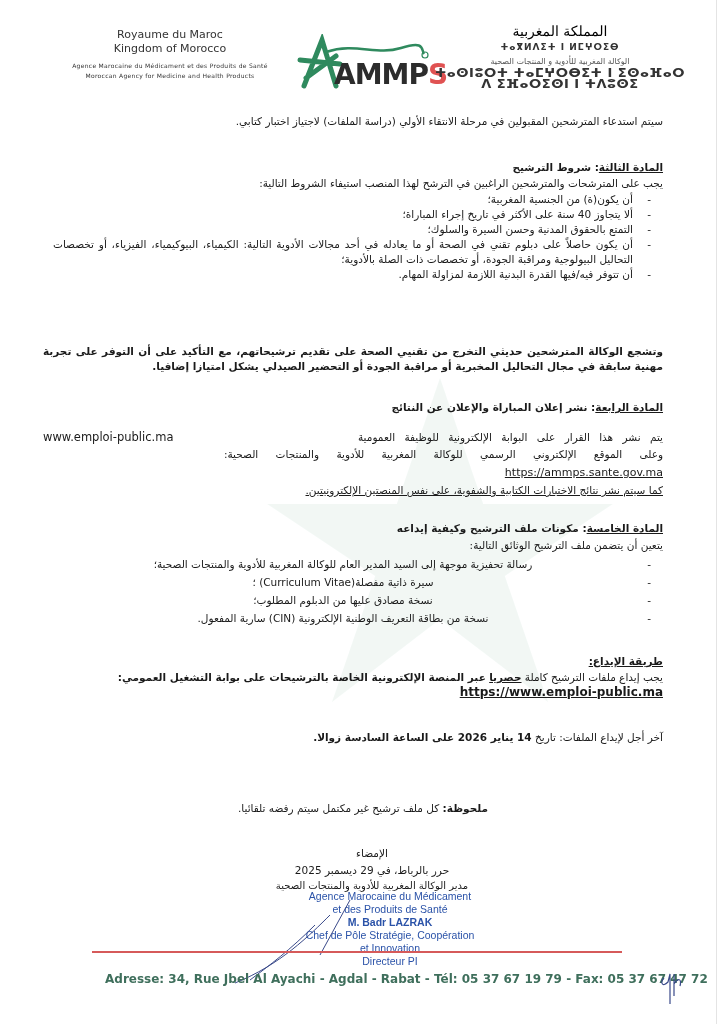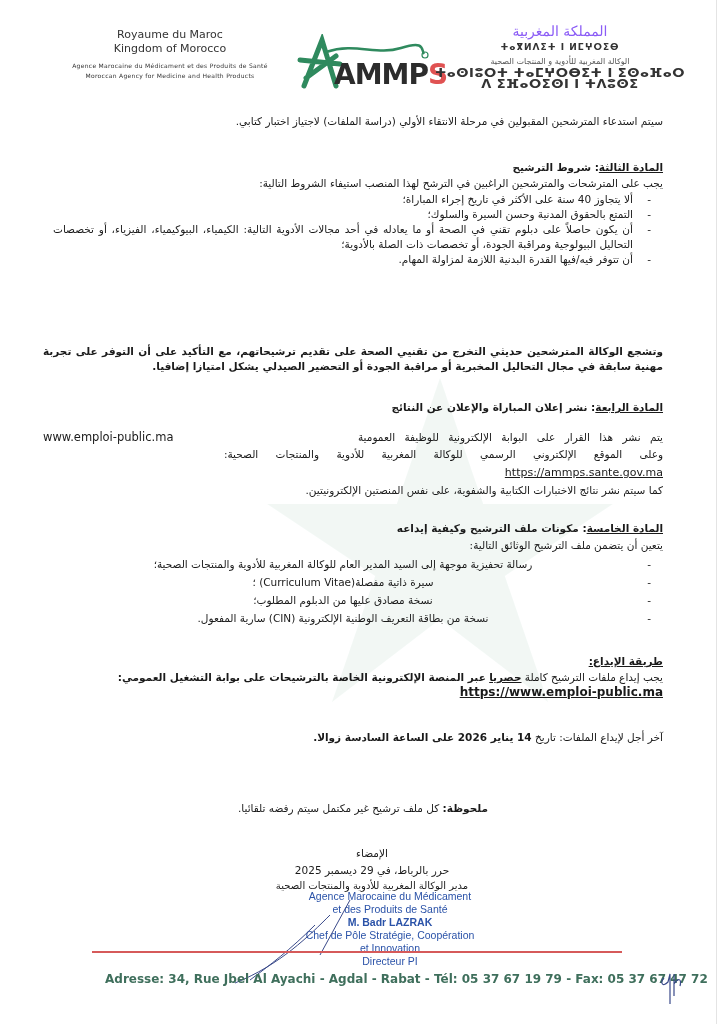--- a/index.html
+++ b/index.html
@@ -10,21 +10,21 @@
   .page-edge { position:absolute; top:0; right:6px; width:1px; height:1024px; background:#e4e4e4; }
   .watermark { position:absolute; left:260px; top:330px; width:360px; height:420px; opacity:0.06; }
   
   .hdr-left { position:absolute; left:40px; top:28px; width:260px; text-align:center; }
   .hdr-left .l1 { font-family:"DejaVu Sans", sans-serif; font-size:11px; color:#333; line-height:14px; }
   .hdr-left .l2 { font-family:"DejaVu Sans", sans-serif; font-size:6px; color:#333; letter-spacing:0.3px; line-height:9px; margin-top:5px; white-space:nowrap; }
   .hdr-logo { position:absolute; left:296px; top:34px; width:140px; height:56px; }
   .logo-text { position:absolute; left:38px; top:24px; font-family:"DejaVu Sans", sans-serif; font-weight:bold; font-size:28px; color:#2c2c2c; letter-spacing:-1px; }
   .logo-text .s { color:#e05252; }
   .hdr-right { position:absolute; left:430px; top:22px; width:260px; text-align:center; direction:rtl; }
-  .hdr-right .ar1 { font-family:"DejaVu Serif", serif; font-size:14px; color:#8b5cf6; line-height:18px; }
+  .hdr-right .ar1 { font-family:"DejaVu Serif", serif; font-size:14px; color:#000000; line-height:18px; }
   .hdr-right .tf1 { font-size:9px; font-weight:bold; color:#333; direction:ltr; line-height:14px; letter-spacing:1px; }
   .hdr-right .ar2 { font-size:8px; color:#555; letter-spacing:2px; line-height:11px; margin-top:2px; }
   .hdr-right .tf2 { font-size:13px; color:#333; direction:ltr; letter-spacing:0.5px; line-height:11px;font-weight:bold; }
 
   .ar { direction:rtl; text-align:right; font-family:"DejaVu Sans", sans-serif; font-size:10.5px; line-height:15px; position:absolute; right:60px; }
   .ar.just { text-align:justify; text-align-last:right; }
   .bold { font-weight:bold; }
   .u { text-decoration:underline; }
   ul.bl { list-style:none; margin:0; padding:0;text-align:center; }
   ul.bl li { position:relative; padding-right:30px; }
@@ -70,39 +70,40 @@
   <div class="tf2">ⵜⴰⵙⵏⵓⵔⵜ ⵜⴰⵎⵖⵔⴱⵉⵜ ⵏ ⵉⵙⴰⴼⴰⵔ ⴷ ⵉⴼⴰⵔⵉⵙⵏ ⵏ ⵜⴷⵓⵙⵉ</div>
 </div>
 
 <div class="ar" style="top:114px; width:600px;">سيتم استدعاء المترشحين المقبولين في مرحلة الانتقاء الأولي (دراسة الملفات) لاجتياز اختبار كتابي.</div>
 
 <div class="ar bold" style="top:160px; width:600px;">
   <span class="u">المادة الثالثة</span><span>: شروط الترشيح</span>
 </div>
 <div class="ar" style="top:176px; width:600px;">يجب على المترشحات والمترشحين الراغبين في الترشح لهذا المنصب استيفاء الشروط التالية:</div>
 <ul class="bl ar just" style="top:192px; width:610px;">
+  <li>أن يكون(ة) من الجنسية المغربية؛</li>
   <li>ألا يتجاوز 40 سنة على الأكثر في تاريخ إجراء المباراة؛</li>
   <li>التمتع بالحقوق المدنية وحسن السيرة والسلوك؛</li>
   <li>أن يكون حاصلاً على دبلوم تقني في الصحة أو ما يعادله في أحد مجالات الأدوية التالية: الكيمياء، البيوكيمياء، الفيزياء، أو تخصصات التحاليل البيولوجية ومراقبة الجودة، أو تخصصات ذات الصلة بالأدوية؛</li>
   <li>أن تتوفر فيه/فيها القدرة البدنية اللازمة لمزاولة المهام.</li>
 </ul>
 <div class="ar bold just" style="top:344px; width:620px;">وتشجع الوكالة المترشحين حديثي التخرج من تقنيي الصحة على تقديم ترشيحاتهم، مع التأكيد على أن التوفر على تجربة مهنية سابقة في مجال التحاليل المخبرية أو مراقبة الجودة أو التحضير الصيدلي يشكل امتيازا إضافيا.</div>
 
 <div class="ar bold" style="top:400px; width:600px;">
   <span class="u">المادة الرابعة</span><span>: نشر إعلان المباراة والإعلان عن النتائج</span>
 </div>
 <div class="ar" style="top:430px; width:620px; display:flex; justify-content:space-between; direction:rtl;">
   <span style="word-spacing:6px">يتم نشر هذا القرار على البوابة الإلكترونية للوظيفة العمومية</span>
   <span class="link" style="font-size:11.5px">www.emploi-public.ma</span>
 </div>
 <div class="ar" style="top:447px; width:620px; word-spacing:14px;">وعلى الموقع الإلكتروني الرسمي للوكالة المغربية للأدوية والمنتجات الصحية:</div>
 <div class="ar" style="top:465px; width:620px;">
   <span class="link u" style="font-size:11px">https://ammps.sante.gov.ma</span>
 </div>
-<div class="ar" style="top:483px; width:620px;">كما سيتم نشر نتائج الاختبارات الكتابية والشفوية، على نفس المنصتين الإلكترونيتين.</div>
+<div class="ar" style="top:483px; width:620px;text-decoration:underline;">كما سيتم نشر نتائج الاختبارات الكتابية والشفوية، على نفس المنصتين الإلكترونيتين.</div>
 
 <div class="ar bold" style="top:521px; width:600px;">
   <span class="u">المادة الخامسة</span><span>: مكونات ملف الترشيح وكيفية إيداعه</span>
 </div>
 <div class="ar" style="top:538px; width:600px;">يتعين أن يتضمن ملف الترشيح الوثائق التالية:</div>
 <ul class="bl ar" style="top:557px; width:610px;">
   <li style="margin-bottom:3px">رسالة تحفيزية موجهة إلى السيد المدير العام للوكالة المغربية للأدوية والمنتجات الصحية؛</li>
   <li style="margin-bottom:3px">سيرة ذاتية مفصلة(Curriculum Vitae) ؛</li>
   <li style="margin-bottom:3px">نسخة مصادق عليها من الدبلوم المطلوب؛</li>
   <li>نسخة من بطاقة التعريف الوطنية الإلكترونية (CIN) سارية المفعول.</li>

